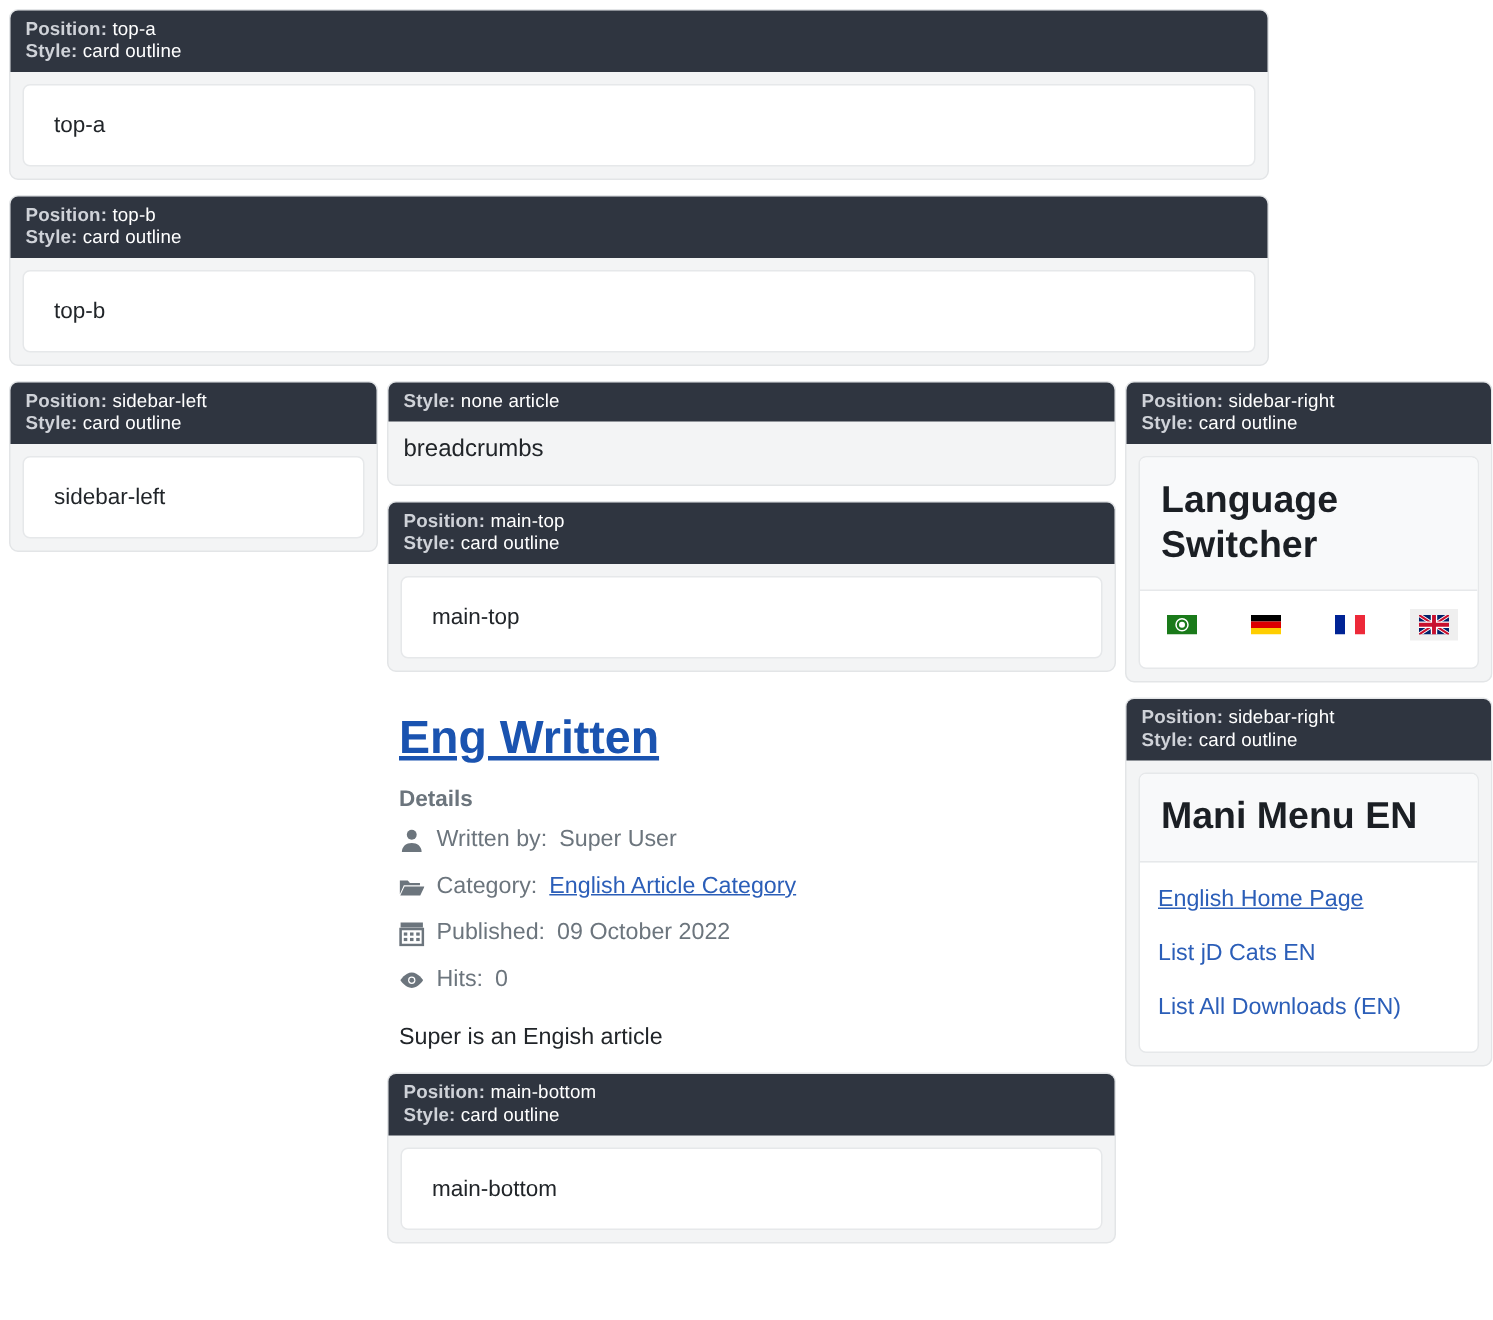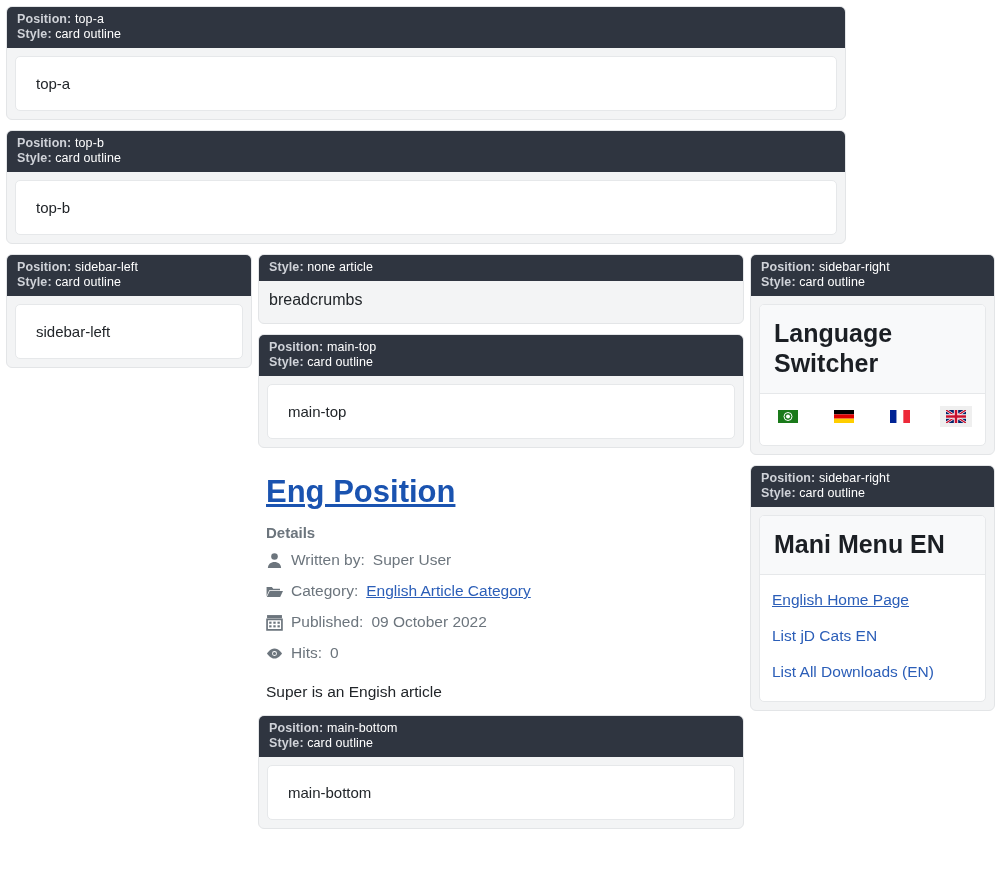--- a/index.html
+++ b/index.html
@@ -162,21 +162,21 @@
         </div>
         <div class="pos-body">
           <div class="card">
             <div class="card-pad">main-top</div>
           </div>
         </div>
       </div>
 
       <div class="article">
         <h1>
-          <a href="#">Eng Position</a>
+          <a href="#">Eng Written</a>
         </h1>
 
         <div class="details-title">Details</div>
 
         <ul class="dl">
           <li>
             <svg class="ic" viewBox="0 0 16 16">
               <circle cx="8" cy="4.2" r="3.1"></circle>
               <path d="M1.8 15c0-3.5 2.8-5.6 6.2-5.6s6.2 2.1 6.2 5.6z"></path>
             </svg>

